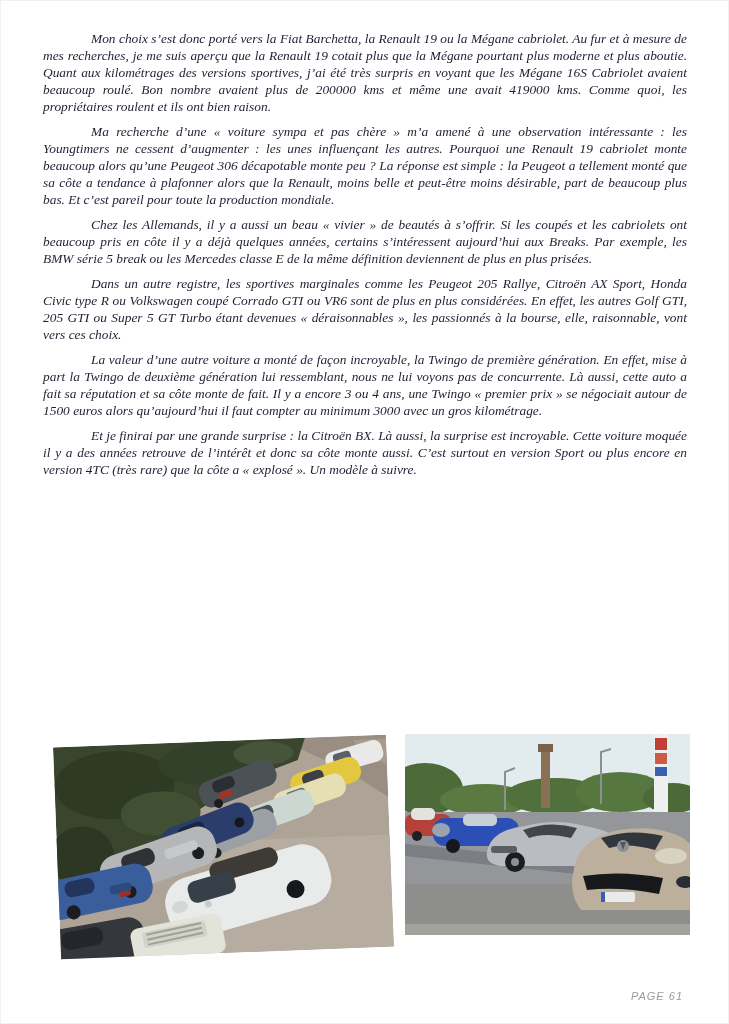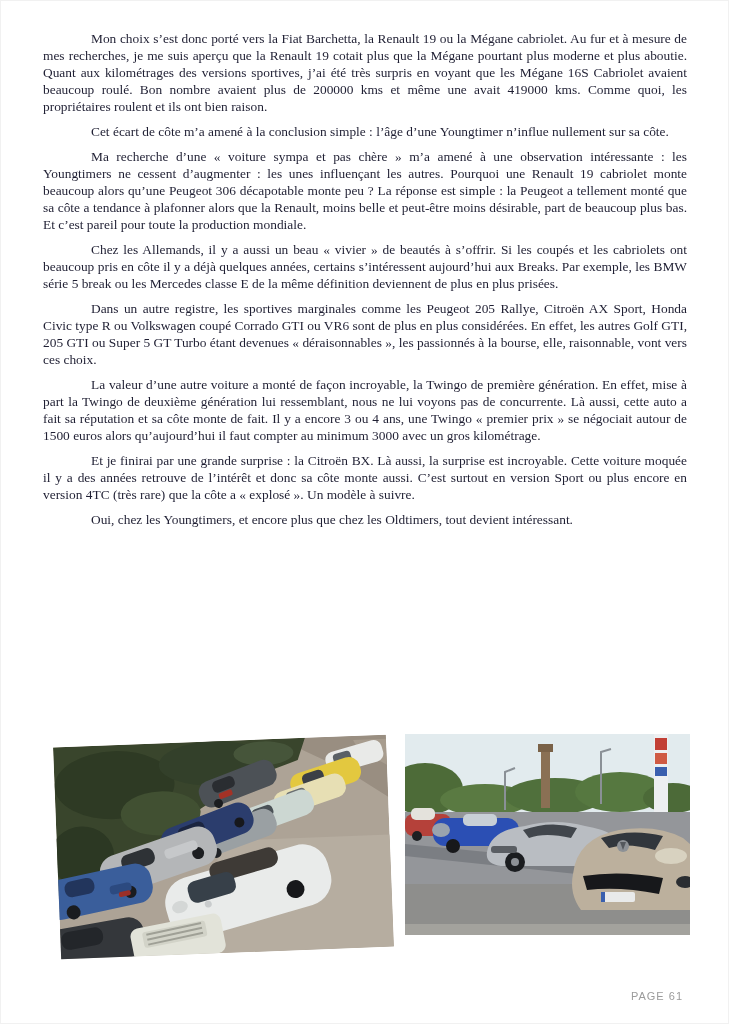--- a/index.html
+++ b/index.html
@@ -7,20 +7,21 @@
     width:729px;height:1024px;
     background:#ffffff;
     font-family:"Liberation Serif", serif;
     overflow:hidden;
   }
   .page{
     position:relative;
     width:729px;height:1024px;
     background:#ffffff;
     box-shadow:inset 0 0 0 1px #f1f1f1;
+    font-style:italic;
   }
   .article{
     position:absolute;
     left:43px;top:30px;width:644px;
     color:#1f1f33;
     font-size:13.4px;
     line-height:17px;
     text-align:justify;
   }
   .article p{
@@ -49,27 +50,25 @@
     color:#9b9b9b;
   }
 </style>
 </head>
 <body>
 
 <div class="page">
 
   <div class="article">
     <p>Mon choix s’est donc porté vers la Fiat Barchetta, la Renault 19 ou la Mégane cabriolet. Au fur et à mesure de mes recherches, je me suis aperçu que la Renault 19 cotait plus que la Mégane pourtant plus moderne et plus aboutie. Quant aux kilométrages des versions sportives, j’ai été très surpris en voyant que les Mégane 16S Cabriolet avaient beaucoup roulé. Bon nombre avaient plus de 200000 kms et même une avait 419000 kms. Comme quoi, les propriétaires roulent et ils ont bien raison.</p>
-    <p>Cet écart de côte m’a amené à la conclusion simple : l’âge d’une Youngtimer n’influe nullement sur sa côte.</p>
     <p>Ma recherche d’une « voiture sympa et pas chère » m’a amené à une observation intéressante : les Youngtimers ne cessent d’augmenter : les unes influençant les autres. Pourquoi une Renault 19 cabriolet monte beaucoup alors qu’une Peugeot 306 décapotable monte peu ? La réponse est simple : la Peugeot a tellement monté que sa côte a tendance à plafonner alors que la Renault, moins belle et peut-être moins désirable, part de beaucoup plus bas. Et c’est pareil pour toute la production mondiale.</p>
     <p>Chez les Allemands, il y a aussi un beau « vivier » de beautés à s’offrir. Si les coupés et les cabriolets ont beaucoup pris en côte il y a déjà quelques années, certains s’intéressent aujourd’hui aux Breaks. Par exemple, les BMW série 5 break ou les Mercedes classe E de la même définition deviennent de plus en plus prisées.</p>
     <p>Dans un autre registre, les sportives marginales comme les Peugeot 205 Rallye, Citroën AX Sport, Honda Civic type R ou Volkswagen coupé Corrado GTI ou VR6 sont de plus en plus considérées. En effet, les autres Golf GTI, 205 GTI ou Super 5 GT Turbo étant devenues « déraisonnables », les passionnés à la bourse, elle, raisonnable, vont vers ces choix.</p>
     <p>La valeur d’une autre voiture a monté de façon incroyable, la Twingo de première génération. En effet, mise à part la Twingo de deuxième génération lui ressemblant, nous ne lui voyons pas de concurrente. Là aussi, cette auto a fait sa réputation et sa côte monte de fait. Il y a encore 3 ou 4 ans, une Twingo « premier prix » se négociait autour de 1500 euros alors qu’aujourd’hui il faut compter au minimum 3000 avec un gros kilométrage.</p>
     <p>Et je finirai par une grande surprise : la Citroën BX. Là aussi, la surprise est incroyable. Cette voiture moquée il y a des années retrouve de l’intérêt et donc sa côte monte aussi. C’est surtout en version Sport ou plus encore en version 4TC (très rare) que la côte a « explosé ». Un modèle à suivre.</p>
-    <p>Oui, chez les Youngtimers, et encore plus que chez les Oldtimers, tout devient intéressant.</p>
   </div>
 
   <div class="photos">
 
     <figure class="photo-left" title="Vue plongeante de sportives garées en épi sur gravier le long d’une haie : Porsche 911 cabriolet blanche au premier plan, Boxster gris, 911 bleue, coupés gris, Porsche jaunes et BMW Z3 bleue">
       <svg viewBox="0 0 333 212" preserveAspectRatio="none">
 
         <rect x="0" y="0" width="333" height="212" fill="#ada396"></rect>
         <rect x="160" y="100" width="173" height="112" fill="#b6ada0"></rect>
 

